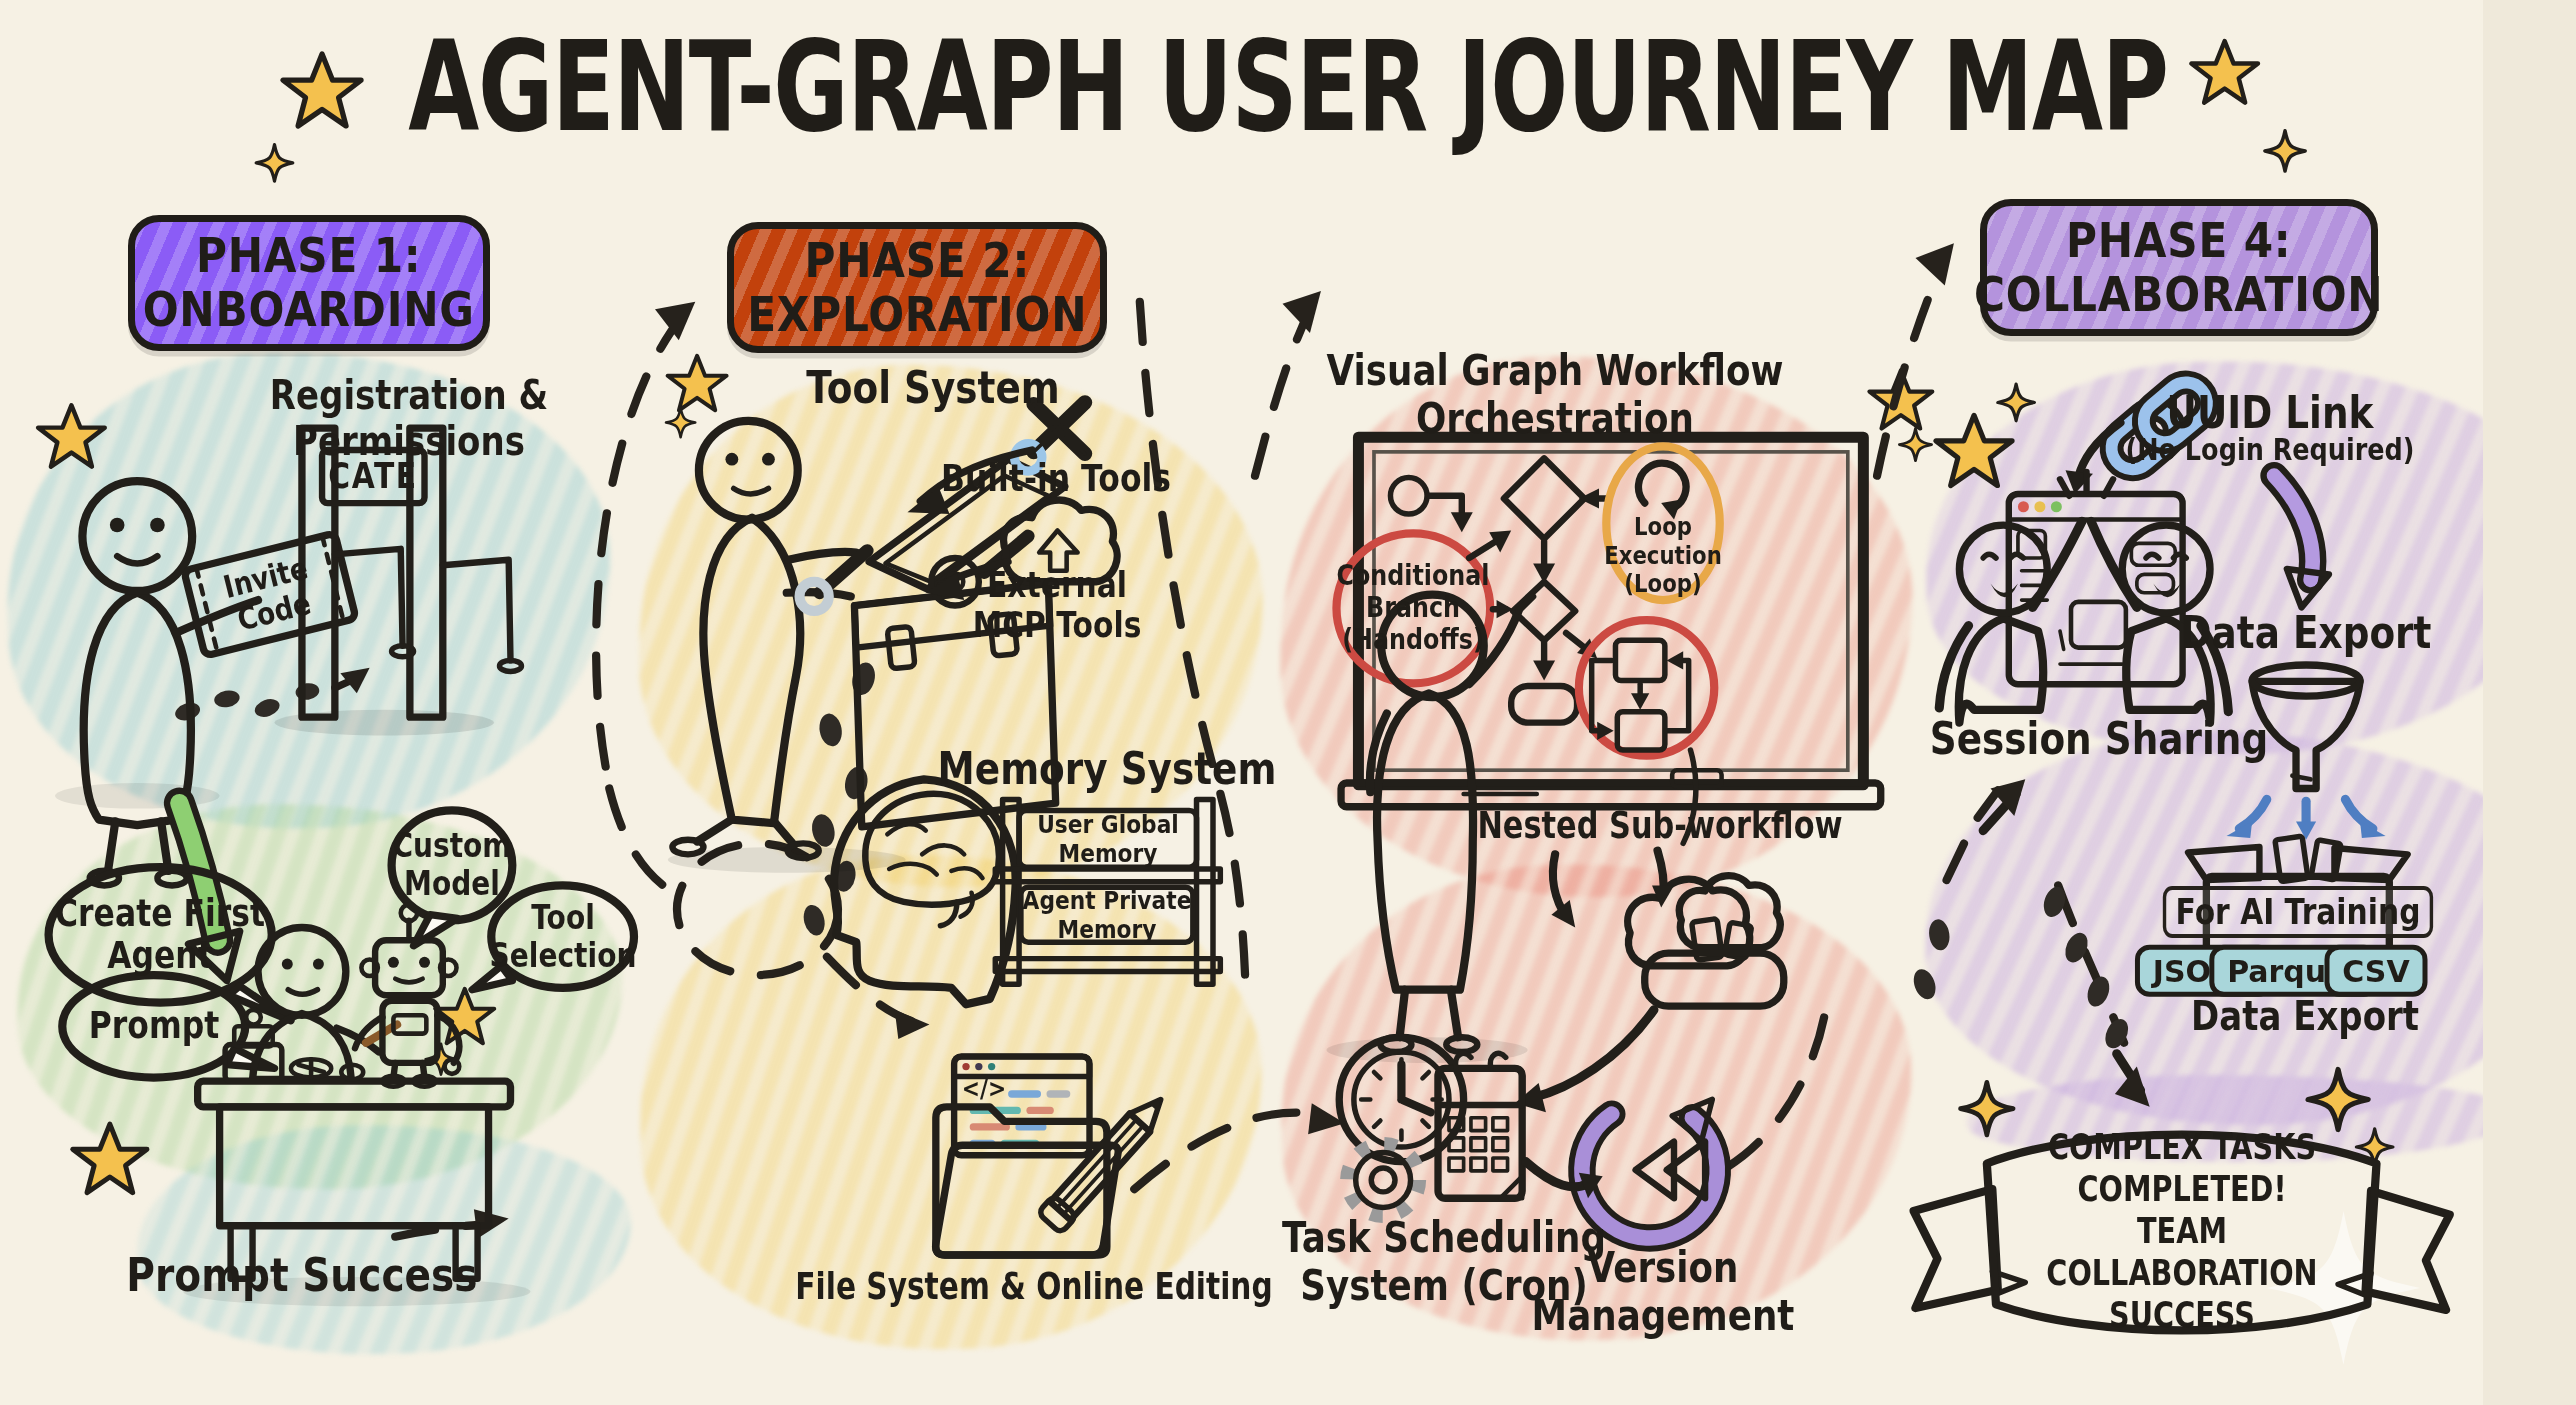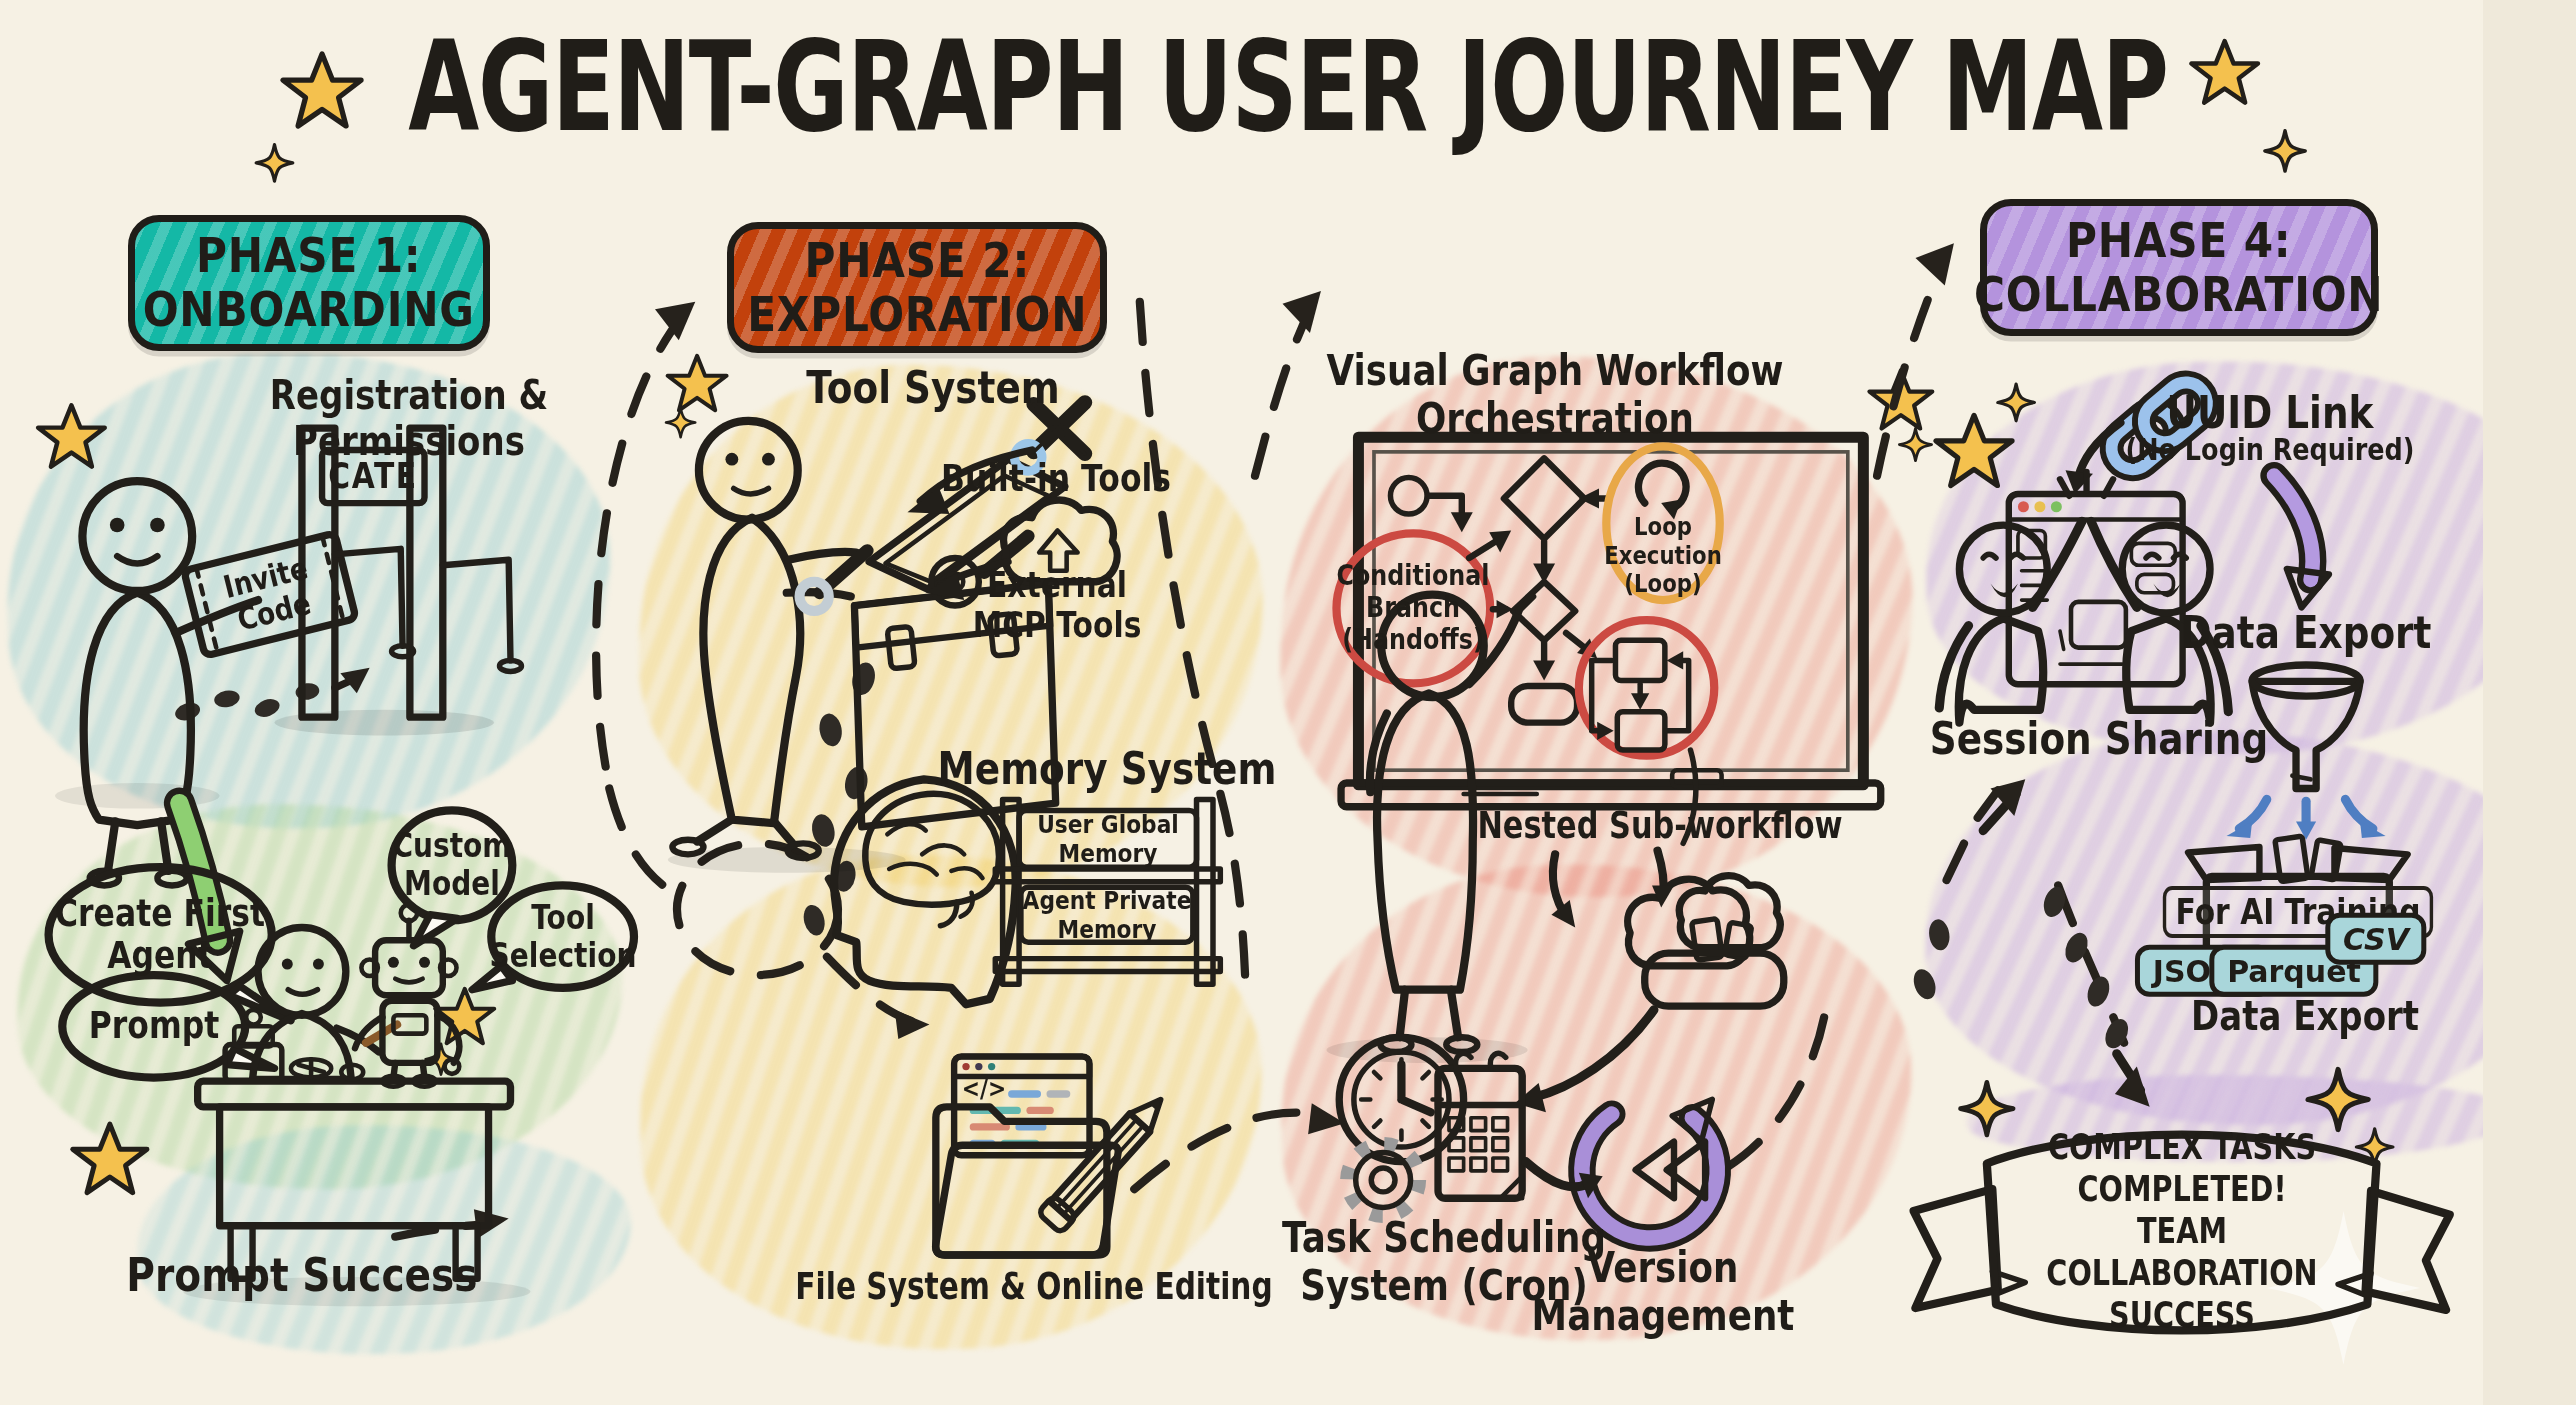--- a/index.html
+++ b/index.html
@@ -446,21 +446,21 @@
       <path d="M2178,1300 L2092,1324 L2118,1376 L2094,1430 L2184,1410 Z" fill="#f2d272" class="ink" stroke-width="9"></path>
       <path d="M2592,1302 L2678,1328 L2652,1378 L2674,1432 L2586,1412 Z" fill="#f2d272" class="ink" stroke-width="9"></path>
       <path d="M2178,1390 L2214,1402 L2184,1414 Z" fill="#c08838" class="ink" stroke-width="6"></path>
       <path d="M2592,1392 L2556,1404 L2586,1416 Z" fill="#c08838" class="ink" stroke-width="6"></path>
       <path d="M2172,1272 C2282,1230 2488,1230 2598,1272 L2588,1426 C2478,1464 2292,1464 2182,1426 Z" fill="#f2d272" class="ink" stroke-width="9"></path>
     </g>
   </svg>
 
   <div class="t" style="left:1288px;top:88px;font-size:124px;transform:translate(-50%,-50%) scaleX(.74);letter-spacing:-1.8px;white-space:nowrap;">AGENT-GRAPH USER JOURNEY MAP</div>
 
-  <div class="hdr" style="left: 128px; top: 215px; width: 348px; height: 122px; background-color: #14b8a6;">
+  <div class="hdr" style="left: 128px; top: 215px; width: 348px; height: 122px; background-color: #8b5cf6;">
     <div class="hx"></div>
     <div class="t2">PHASE 1:
 ONBOARDING</div>
   </div>
   <div class="hdr" style="left: 727px; top: 222px; width: 366px; height: 117px; background-color: #c2410c;">
     <div class="hx"></div>
     <div class="t2">PHASE 2:
 EXPLORATION</div>
   </div>
   <div class="hdr" style="left: 1980px; top: 199px; width: 384px; height: 123px; background-color: rgb(180, 147, 221);">
@@ -509,21 +509,21 @@
   <div class="t" style="left:1663px;top:1292px;font-size:42px;">Version
 Management</div>
 
   <div class="t" style="left:2270px;top:413px;font-size:44px;white-space:nowrap;">UUID Link</div>
   <div class="t" style="left:2270px;top:450px;font-size:30px;white-space:nowrap;">(No Login Required)</div>
   <div class="t" style="left:2099px;top:739px;font-size:44px;white-space:nowrap;">Session Sharing</div>
   <div class="t" style="left:2306px;top:633px;font-size:44px;white-space:nowrap;">Data Export</div>
   <div class="t" style="left:2298px;top:913px;font-size:35px;white-space:nowrap;"><span class="boxlabel">For AI Training</span></div>
   <div class="chip" style="left:2204px;top:971px;">JSONL</div>
   <div class="chip" style="left:2294px;top:971px;">Parquet</div>
-  <div class="chip" style="left:2376px;top:939px;font-style:italic;">CSV</div>
+  <div class="chip" style="left:2376px;top:971px;">CSV</div>
   <div class="t" style="left:2305px;top:1017px;font-size:40px;white-space:nowrap;">Data Export</div>
   <div class="t" style="left:2182px;top:1231px;font-size:35px;transform:translate(-50%,-50%) scaleX(.82);line-height:1.2;">COMPLEX TASKS
 COMPLETED!
 TEAM COLLABORATION
 SUCCESS</div>
 
 </div>
 
 
 </body></html>

